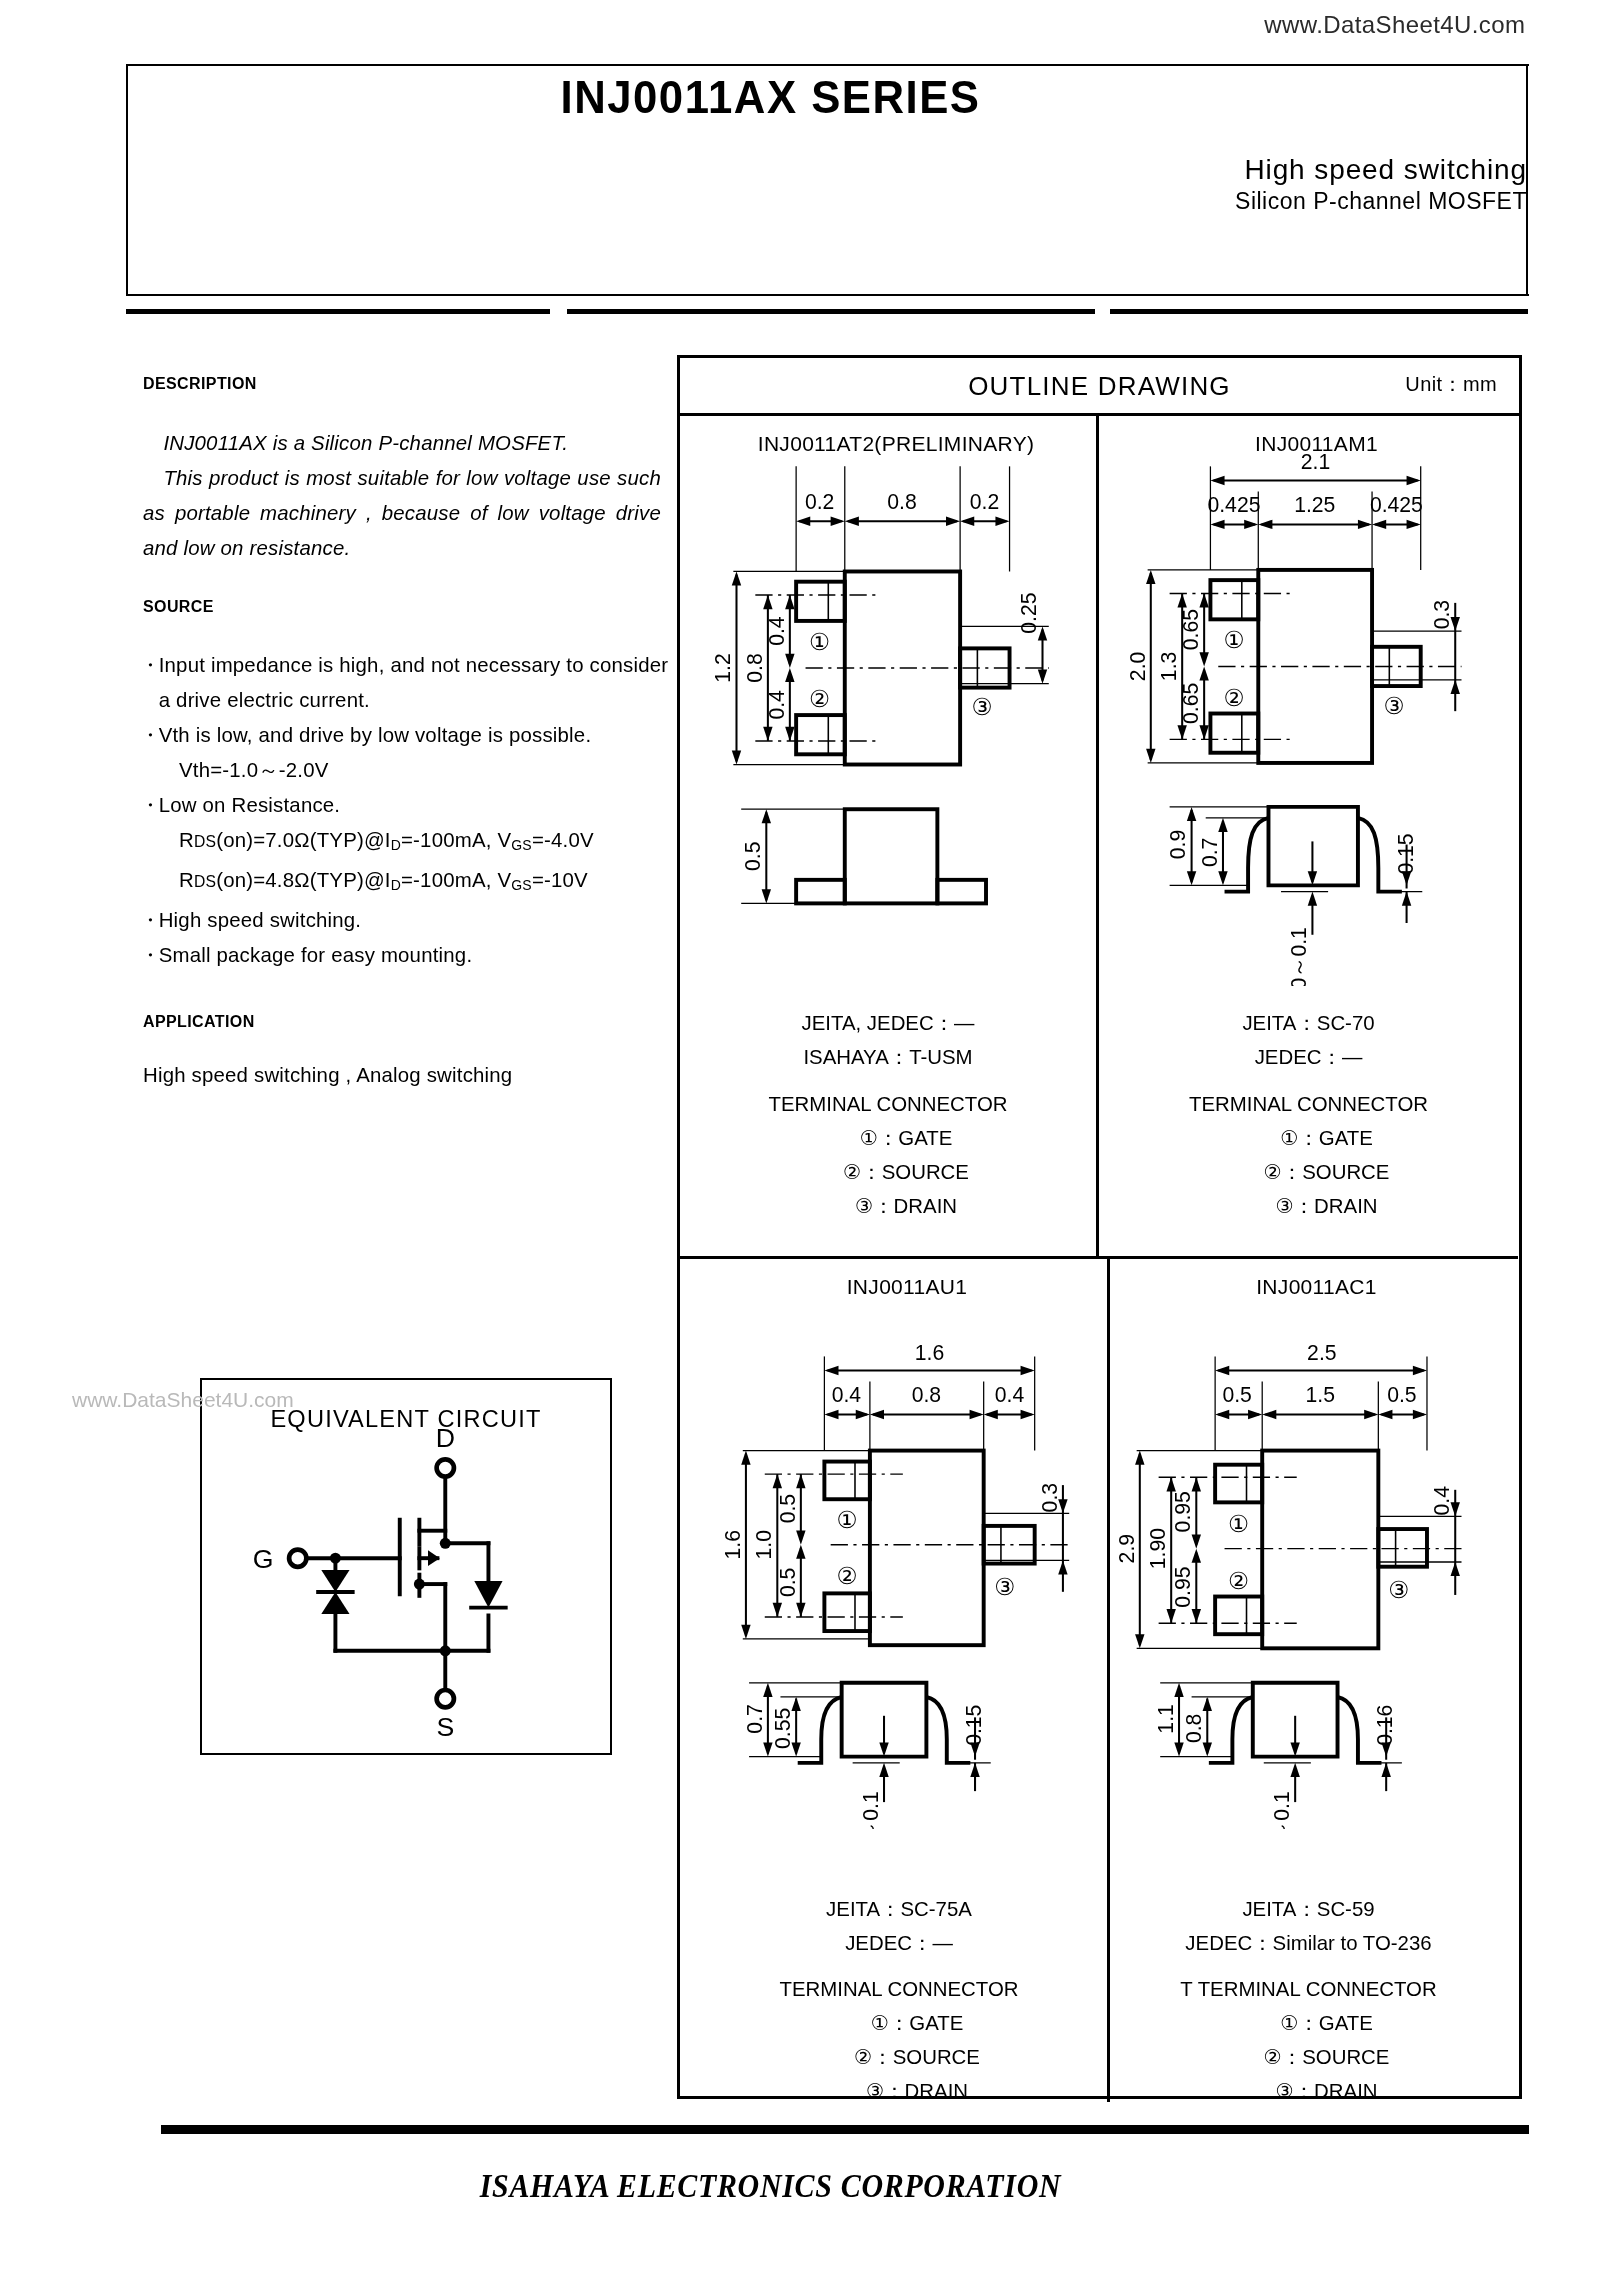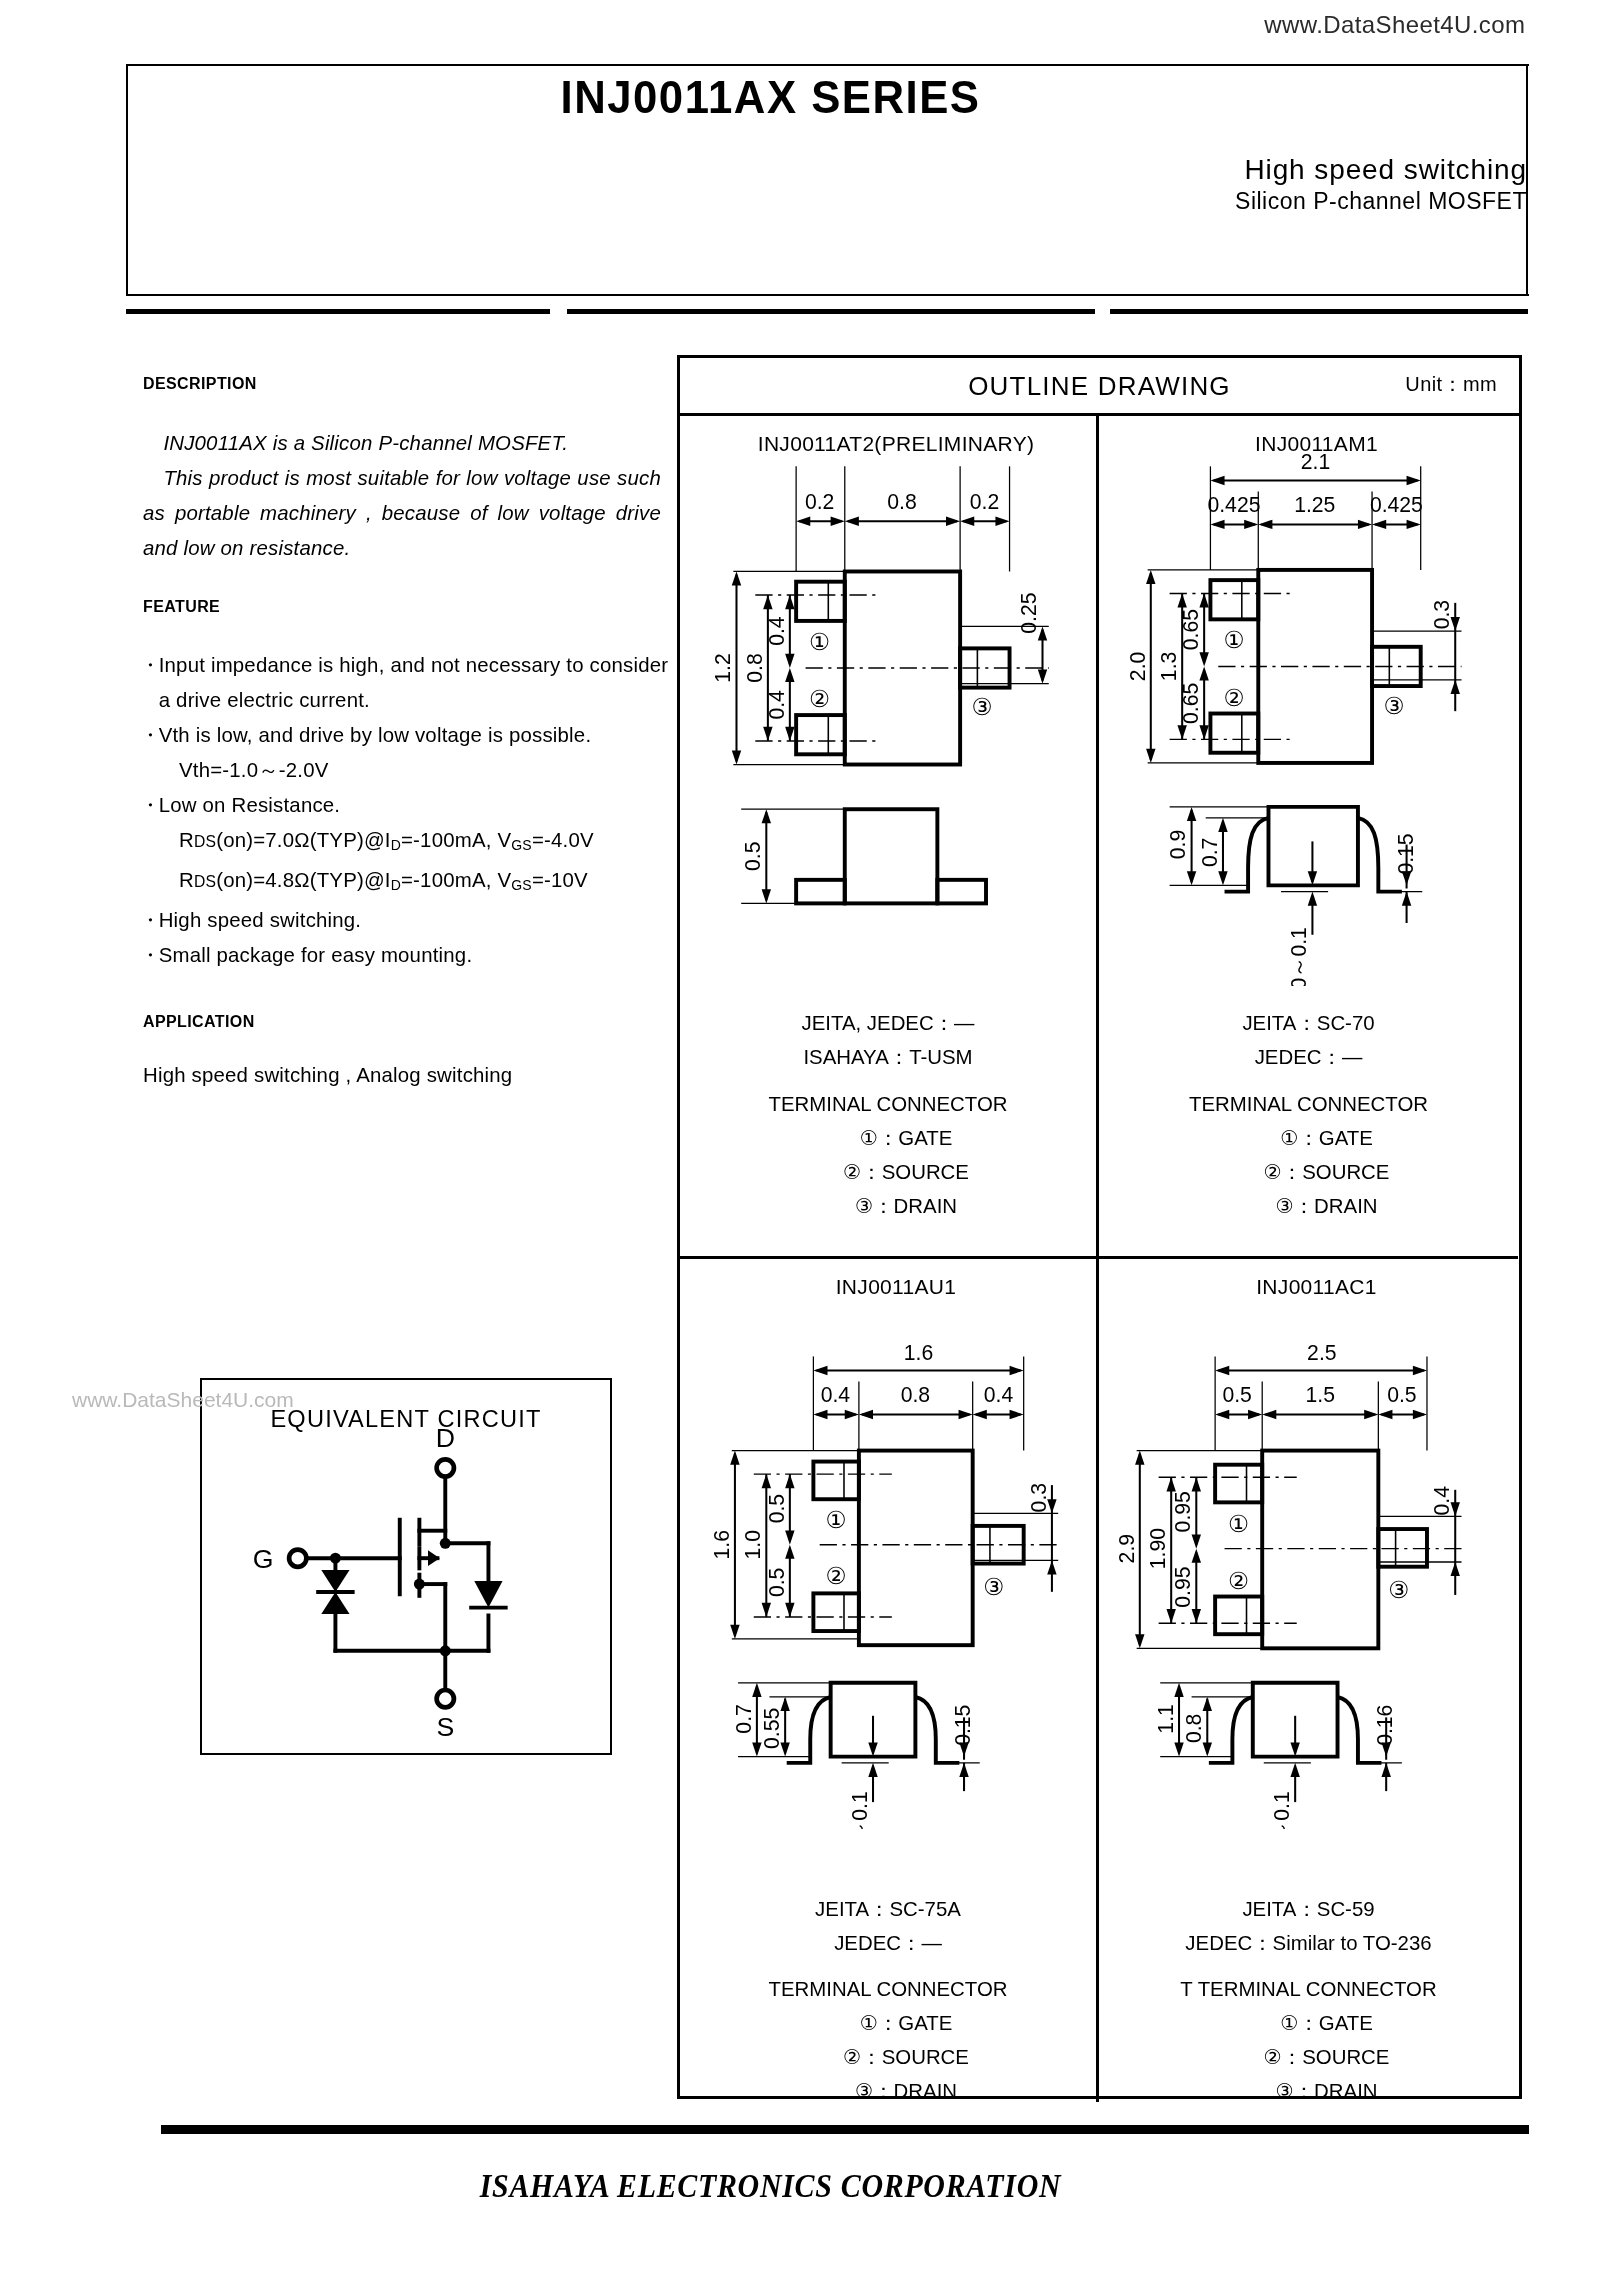--- a/index.html
+++ b/index.html
@@ -57,21 +57,21 @@
   #outline{position:absolute;left:677px;top:355px;width:845px;height:1744px;
            border:3.1px solid #000;box-sizing:border-box;}
   #outline-head{position:absolute;left:0;top:0;width:100%;height:58px;
            border-bottom:3.1px solid #000;box-sizing:border-box;}
   #outline-title{position:absolute;left:0;right:0;top:12.6px;text-align:center;font-size:26px;letter-spacing:1.2px;}
   #outline-unit{position:absolute;right:22px;top:12.6px;font-size:20px;letter-spacing:0.4px;}
 
   .cell{position:absolute;width:419px;height:843px;box-sizing:border-box;}
   #cell-tl{left:0;top:58px;border-right:3.1px solid #000;border-bottom:3.1px solid #000;}
   #cell-tr{left:419px;top:58px;border-bottom:3.1px solid #000;}
-  #cell-bl{left:0;top:901px;border-right:3.1px solid #000;padding-left:40px;}
+  #cell-bl{left:11px;top:901px;border-right:3.1px solid #000;padding-left:40px;}
   #cell-br{left:419px;top:901px;}
 
   .pkg-name{position:absolute;left:0;right:0;top:15.7px;text-align:center;font-size:21px;letter-spacing:0.3px;margin-left:16px;}
   .pkg-svg{position:absolute;left:0;top:36px;}
   .pkg-notes{position:absolute;left:0;right:0;font-size:20.4px;line-height:34px;text-align:center;}
   .tc-list{position:absolute;left:0;right:0;font-size:20.4px;line-height:34px;text-align:center;}
   .tc-item{padding-left:36px;}
 
   
   #footer-rule{position:absolute;left:161px;top:2125px;width:1368px;height:8.6px;background:#000;}
@@ -95,21 +95,21 @@
   <div class="hrule" id="hrule-a"></div>
   <div class="hrule" id="hrule-b"></div>
   <div class="hrule" id="hrule-c"></div>
 
   <div class="sec-h" id="desc-h">DESCRIPTION</div>
   <div class="body-t" id="desc-p">
     <div><span class="ind"></span><span>INJ0011AX  is a Silicon P-channel MOSFET.</span></div>
     <div><span class="ind"></span><span>This product is most suitable for low voltage use such as portable machinery , because of   low voltage drive and low on resistance.</span></div>
   </div>
 
-  <div class="sec-h" id="feat-h">FEATURE</div>
+  <div class="sec-h" id="feat-h">SOURCE</div>
   <div class="body-t" id="feat-list">
     <div class="f-li">Input impedance is high, and not necessary to consider a drive electric current.</div>
     <div class="f-li">Vth is low, and drive by low voltage is possible.</div>
     <div class="f-sub">Vth=-1.0～-2.0V</div>
     <div class="f-li">Low on Resistance.</div>
     <div class="f-sub"><span>R</span><span class="sm">DS</span><span>(on)=7.0Ω(TYP)@I</span><sub>D</sub><span>=-100mA, V</span><sub>GS</sub><span>=-4.0V</span></div>
     <div class="f-sub"><span>R</span><span class="sm">DS</span><span>(on)=4.8Ω(TYP)@I</span><sub>D</sub><span>=-100mA, V</span><sub>GS</sub><span>=-10V</span></div>
     <div class="f-li">High speed switching.</div>
     <div class="f-li">Small package for easy mounting.</div>
   </div>

